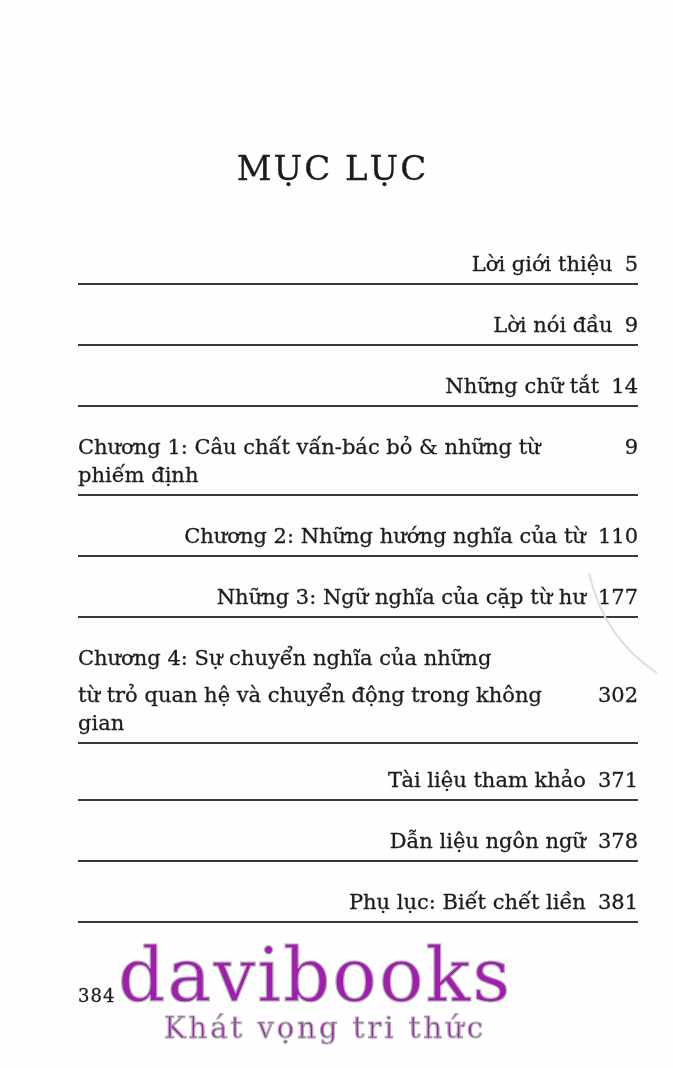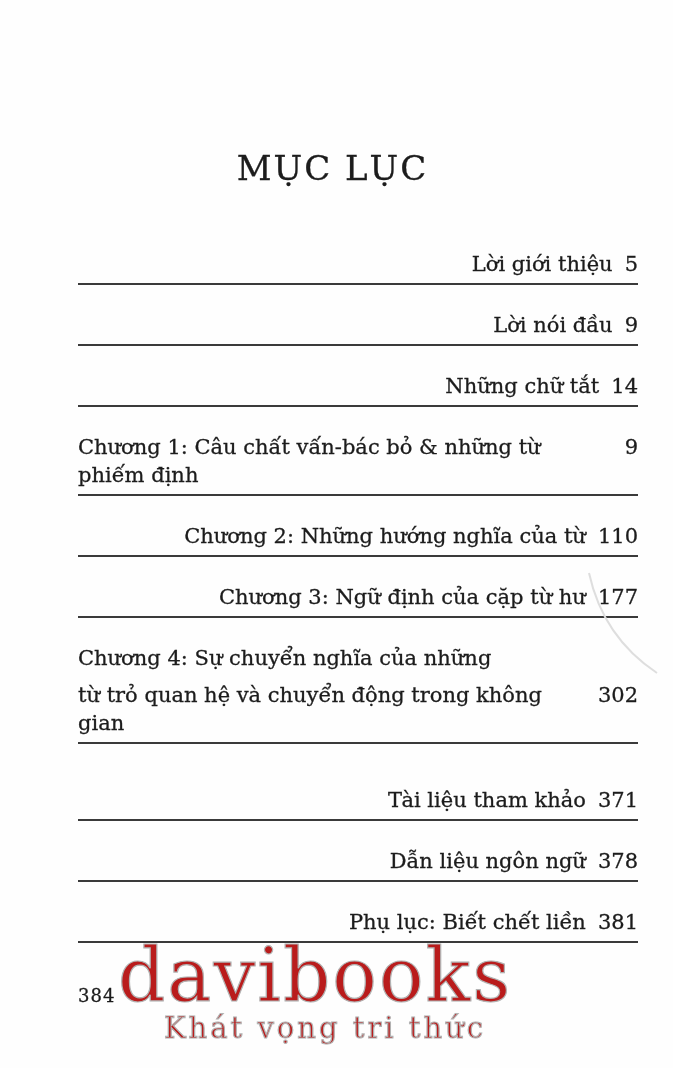--- a/index.html
+++ b/index.html
@@ -36,21 +36,21 @@
 
   .toc {
     position: absolute;
     top: 250px; left: 78px; right: 35px;
   }
   .entry {
     font-size: 21px;
     line-height: 28px;
     margin-bottom: 26px;
   }
-  .entry.two-line { margin-bottom: 42px; }
+  .entry.two-line { margin-bottom: 22px; }
   .entry-line1 {
     display: none;
     margin-bottom: 9px;
   }
   .entry-main {
     display: flex;
     justify-content: flex-end;
     align-items: baseline;
     border-bottom: 2px solid var(--rule);
     padding-bottom: 5px;
@@ -68,21 +68,21 @@
     position: absolute;
     left: 78px; top: 985px;
     font-size: 18px;
     letter-spacing: 1px;
   }
   .watermark {
     position: absolute;
     left: 118px; top: 938px;
     width: 368px;
     text-align: right;
-    color: #b91c1c;
+    color: #a21caf;
     -webkit-text-stroke: 1.2px var(--watermark_outline);
     text-shadow: 0 0 1px #cccccc;
     pointer-events: none;
   }
   .wm-brand {
     font-size: 74px;
     line-height: 74px;
     letter-spacing: 2px;
   }
   .wm-tagline {
@@ -136,21 +136,21 @@
 
     <div class="entry-main">
       <span class="entry-label">Chương 2: Những hướng nghĩa của từ</span>
       <span class="entry-page">110</span>
     </div>
   </div>
 
   <div class="entry">
 
     <div class="entry-main">
-      <span class="entry-label">Chương 3: Ngữ định của cặp từ hư</span>
+      <span class="entry-label">Những 3: Ngữ nghĩa của cặp từ hư</span>
       <span class="entry-page">177</span>
     </div>
   </div>
 
   <div class="entry two-line">
     <div class="entry-line1" style="display: block;">Chương 4: Sự chuyển nghĩa của những</div>
     <div class="entry-main">
       <span class="entry-label">từ trỏ quan hệ và chuyển động trong không gian</span>
       <span class="entry-page">302</span>
     </div>

